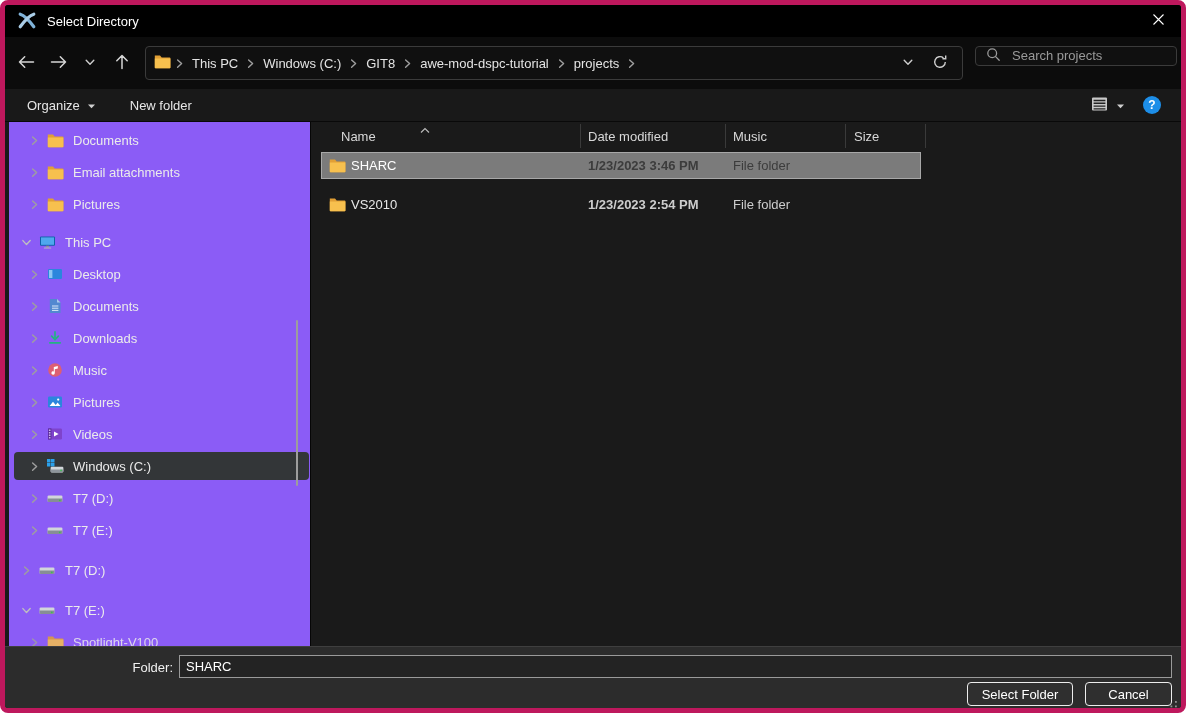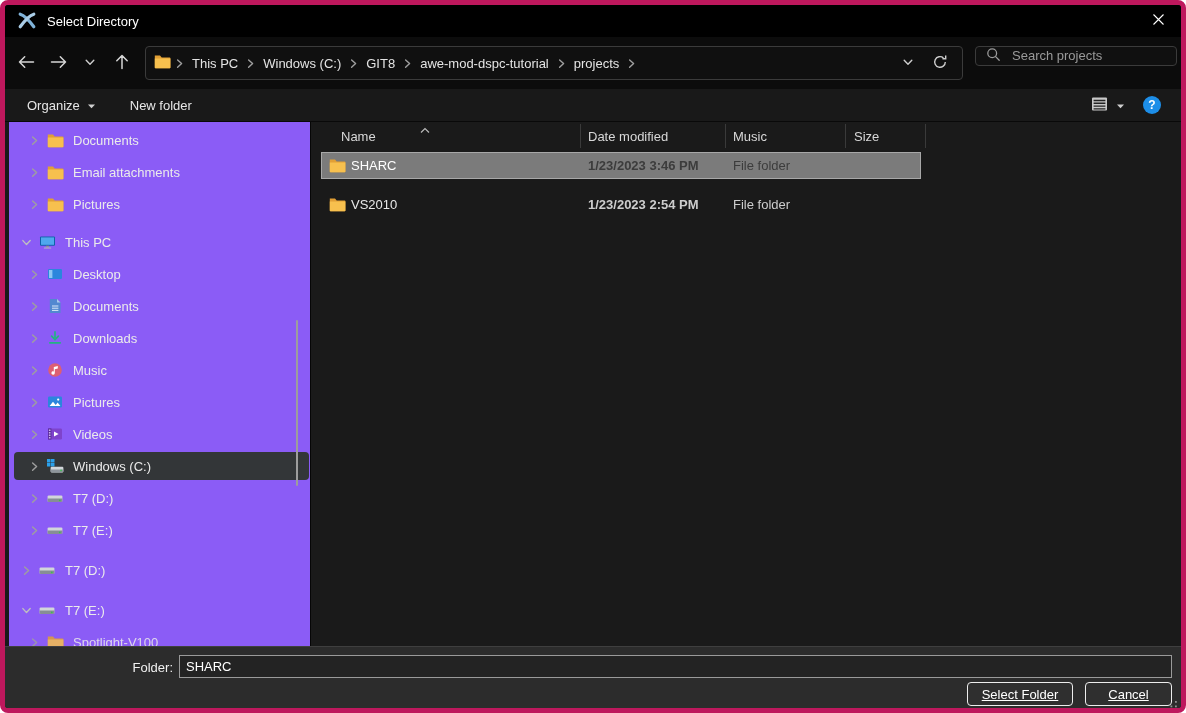--- a/index.html
+++ b/index.html
@@ -55,21 +55,21 @@
   .c-name{position:absolute;left:30px;top:0;line-height:27px;color:#e8e8e8;white-space:nowrap;}
   .c-date{position:absolute;left:267px;top:0;line-height:27px;color:#cdcdcd;white-space:nowrap;font-weight:bold;}
   .c-type{position:absolute;left:412px;top:0;line-height:27px;color:#cdcdcd;white-space:nowrap;}
   .c-size{position:absolute;left:533px;top:0;line-height:27px;color:#cdcdcd;white-space:nowrap;}
   .frow.sel .c-name{color:#ffffff;}
   .frow.sel .c-date,.frow.sel .c-type,.frow.sel .c-size{color:#3c3c3c;}
   
   .footer{position:absolute;top:641px;left:0;right:0;height:72px;background:var(--footer-bg,#2c2c2c);border-top:1px solid #3f3f3f;padding-left:14px;}
   .folder-label{position:absolute;left:104px;top:13px;width:64px;text-align:right;color:#f0f0f0;}
   .folder-input{position:absolute;left:174px;top:8px;width:993px;height:23px;background:#232323;border:1px solid #9a9a9a;color:#fff;font-size:13px;font-family:inherit;padding:0 6px;outline:none;}
-  .dlg-btn{position:absolute;top:35px;height:24px;border:1px solid #ededed;border-radius:4px;background:#2f2f2f;color:#fff;font-size:13px;font-family:inherit;cursor:pointer;text-decoration:underline;}
+  .dlg-btn{position:absolute;top:35px;height:24px;border:1px solid #ededed;border-radius:4px;background:#2f2f2f;color:#fff;font-size:13px;font-family:inherit;cursor:pointer;}
   .btn-select{left:962px;width:106px;}
   .btn-cancel{left:1080px;width:87px;}
   .grip{position:absolute;right:4px;bottom:3px;}
 </style>
 </head>
 <body>
 
 <div class="window">
 
   <div class="titlebar">

